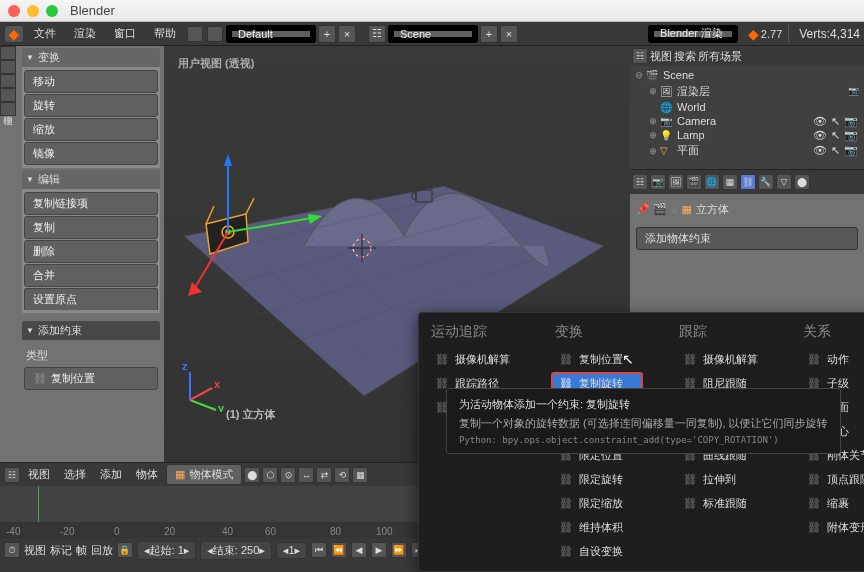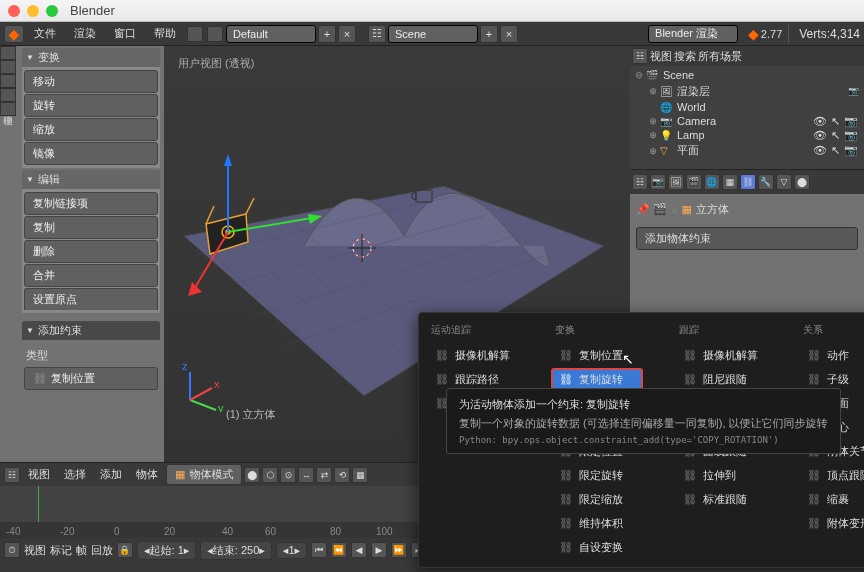--- a/index.html
+++ b/index.html
@@ -13,37 +13,37 @@
 .tl.yellow { background: #ffbd2e; }
 .tl.green { background: #27c93f; }
 .titlebar .title { color: #444; font-size: 13px; }
 
 
 .menubar { height: 24px; background: #393939; border-bottom: 1px solid #222; display: flex; align-items: center; padding: 0 4px; gap: 2px; }
 .menubar .icon-btn { width: 20px; height: 18px; background: #555; border: 1px solid #333; border-radius: 3px; display: flex; align-items: center; justify-content: center; }
 .menubar .menu-item { padding: 3px 8px; color: #ddd; cursor: pointer; }
 .menubar .sep { width: 1px; height: 18px; background: #555; margin: 0 4px; }
 .menubar .layout-btn { width: 16px; height: 16px; background: #555; border: 1px solid #333; border-radius: 2px; margin: 0 1px; display: inline-flex; }
-.menubar .dropdown { background: #606060; border: 1px solid #000000; border-radius: 3px; height: 18px; padding: 1px 6px; color: #eee; display: flex; align-items: center; min-width: 90px; }
+.menubar .dropdown { background: #606060; border: 6px solid #000000; border-radius: 3px; height: 18px; padding: 1px 6px; color: #eee; display: flex; align-items: center; min-width: 90px; }
 .menubar .x-btn { width: 18px; height: 18px; background: #555; border: 1px solid #333; border-radius: 2px; display: inline-flex; align-items: center; justify-content: center; }
 .menubar .verts { margin-left: 4px; color: #ddd; font-size: 12px; }
 .blender-icon { color: #f60; font-size: 14px; }
 
 
 .main { display: flex; height: 416px; }
 .left-panel { width: 164px; background: #727272; display: flex; flex-direction: column; position: relative; }
 .left-tabs { position: absolute; left: 0; top: 0; width: 16px; display: flex; flex-direction: column; }
 .left-tab { writing-mode: vertical-rl; background: #555; border: 1px solid #333; padding: 6px 1px; font-size: 9px; color: #ccc; }
 .left-panel-main { margin-left: 18px; padding: 0 4px; }
 .panel-header { display: flex; align-items: center; padding: 2px 4px; background: #666; border-radius: 3px 3px 0 0; margin-top: 2px; }
 .panel-header .tri { margin-right: 4px; font-size: 8px; }
 .panel-body { background: #888; padding: 2px; }
 .panel-btn { background: #606060; border: 1px solid #444; border-radius: 3px; padding: 3px 8px; margin: 1px 0; color: #eee; display: block; }
 
-.viewport { flex: 1; background: #393939; position: relative; overflow: hidden; }
+.viewport { flex: 1; background: #393939; position: relative; overflow: hidden; font-weight: bold; }
 .vp-label { position: absolute; top: 10px; left: 14px; color: #aaa; font-size: 11px; }
 .vp-canvas { position: absolute; inset: 0; background: #3a3a3a; }
 .obj-label { position: absolute; bottom: 40px; left: 62px; color: #bbb; font-size: 11px; }
 .axis-gizmo { position: absolute; bottom: 50px; left: 14px; width: 50px; height: 50px; }
 
 .right-panel { width: 234px; background: #727272; display: flex; flex-direction: column; }
 .outliner { height: 124px; background: #404040; border-bottom: 1px solid #222; display: flex; flex-direction: column; }
 .outliner-header { height: 20px; background: #393939; display: flex; align-items: center; padding: 0 2px; gap: 2px; }
 .outliner-body { flex: 1; overflow: hidden; padding: 2px; }
 .tree-item { display: flex; align-items: center; padding: 1px 0; color: #ddd; }
@@ -66,21 +66,21 @@
 .timeline-canvas { height: 52px; background: #424242; position: relative; }
 .timeline-playhead { position: absolute; left: 38px; top: 0; bottom: 0; width: 1px; background: #3a5; }
 .timeline-ticks { position: absolute; bottom: 0; left: 0; right: 0; height: 16px; background: #353535; display: flex; }
 .tick { position: absolute; bottom: 1px; color: #888; font-size: 10px; }
 .timeline-header { height: 24px; background: #393939; display: flex; align-items: center; padding: 0 4px; gap: 4px; }
 .num-field { background: #454545; border: 1px solid #333; border-radius: 3px; padding: 1px 6px; color: #ddd; display: inline-flex; align-items: center; }
 
 
 .popup { position: absolute; left: 418px; top: 312px; background: #1e1e1e; border: 1px solid #333; border-radius: 4px; padding: 8px; display: flex; gap: 32px; box-shadow: 0 4px 16px rgba(0,0,0,0.6); z-index: 100; }
 .popup-col { display: flex; flex-direction: column; gap: 1px; min-width: 92px; }
-.popup-col .col-title { color: #888; font-size: 10px; padding: 2px 4px 6px; }
+.popup-col .col-title { color: #888; font-size: 14px; padding: 2px 4px 6px; }
 .popup-item { display: flex; align-items: center; gap: 6px; padding: 4px 8px; color: #ddd; cursor: pointer; border-radius: 3px; }
 .popup-item.selected { background: #3a7ad6; border: 2px solid #d44; padding: 2px 6px; }
 .popup-item .chain { color: #888; font-size: 11px; }
 
 
 .tooltip { position: absolute; left: 446px; top: 388px; background: #1a1a1a; border: 1px solid #444; border-radius: 3px; padding: 8px 12px; color: #ccc; font-size: 10px; z-index: 101; max-width: 396px; }
 .tooltip .tt-title { color: #ddd; margin-bottom: 4px; }
 .tooltip .tt-body { color: #aaa; margin-bottom: 4px; }
 .tooltip .tt-python { color: #888; font-family: monospace; font-size: 9px; }
 

